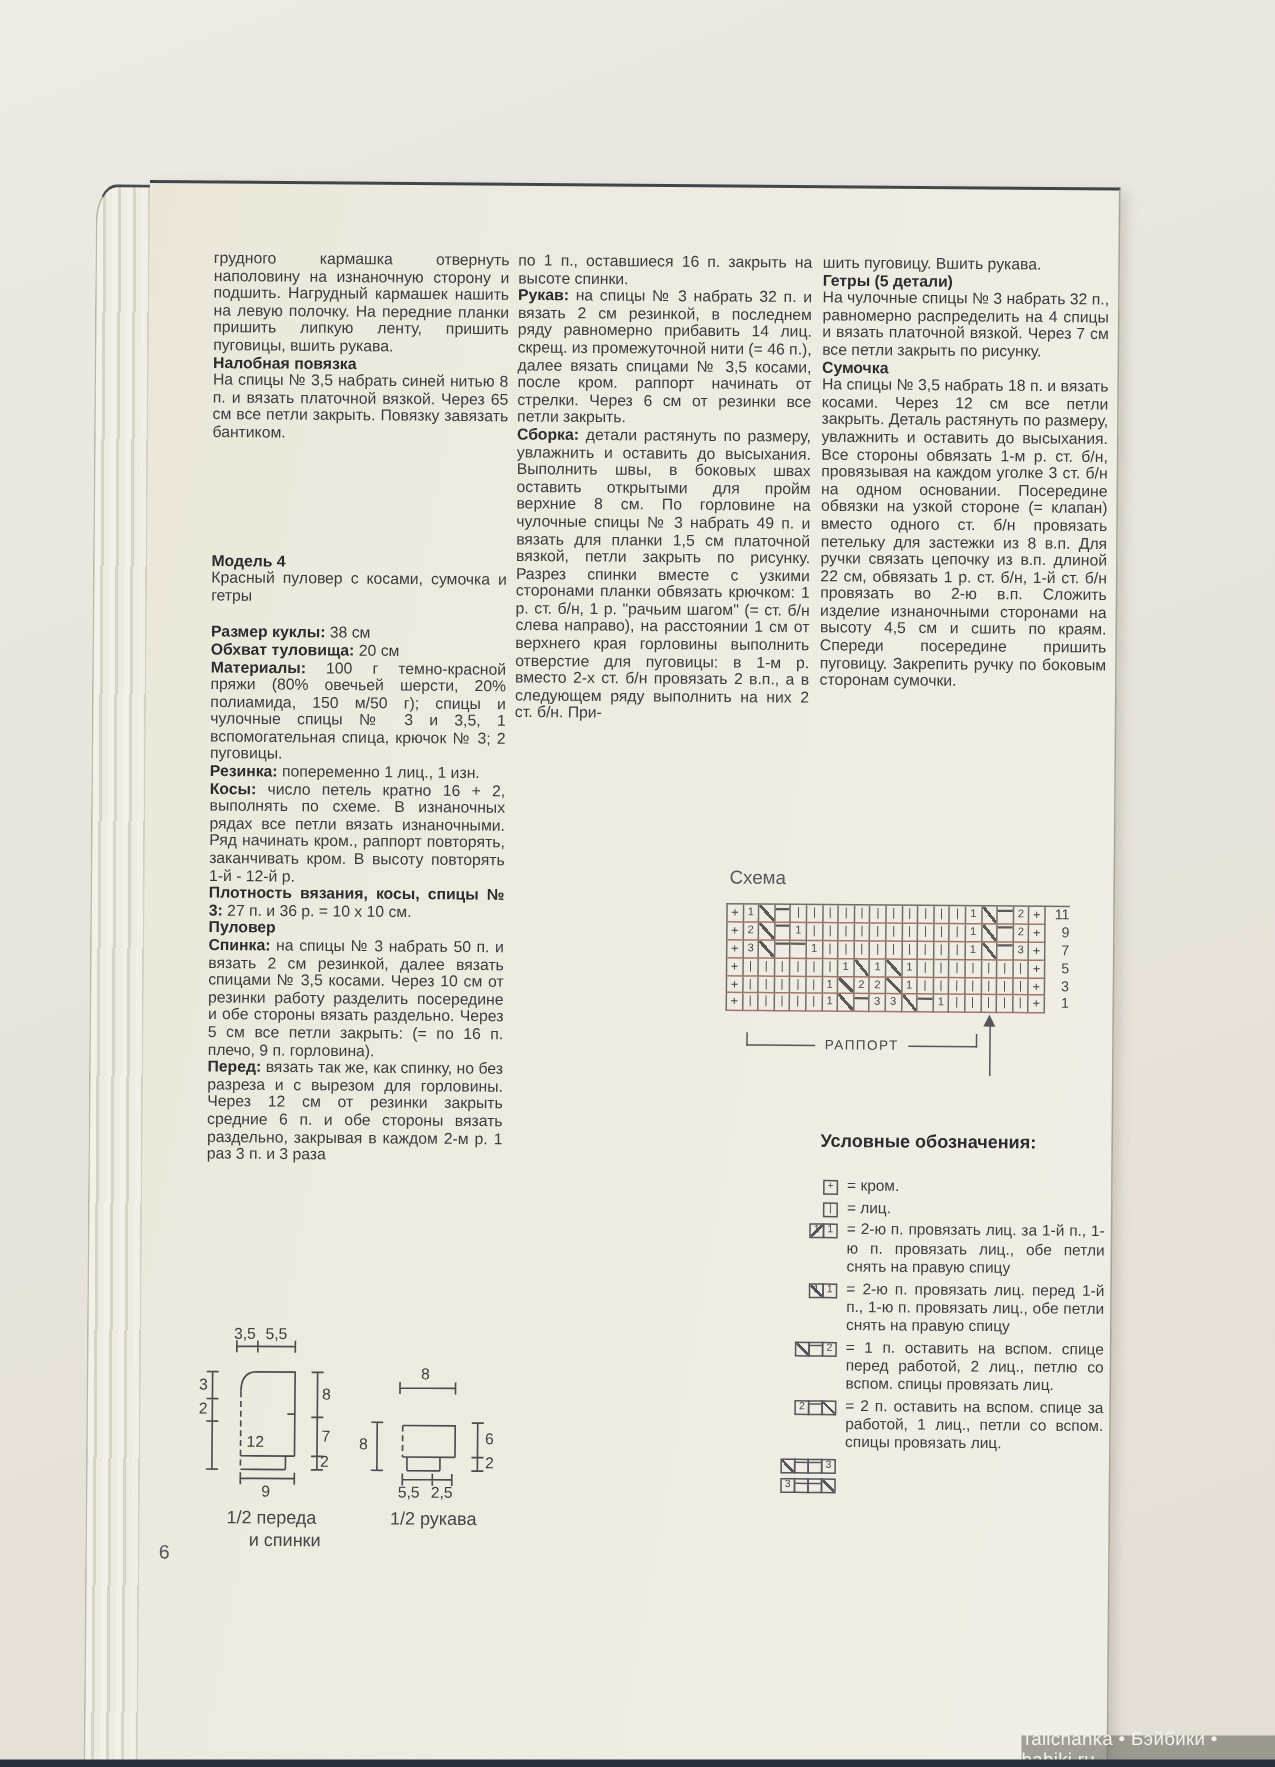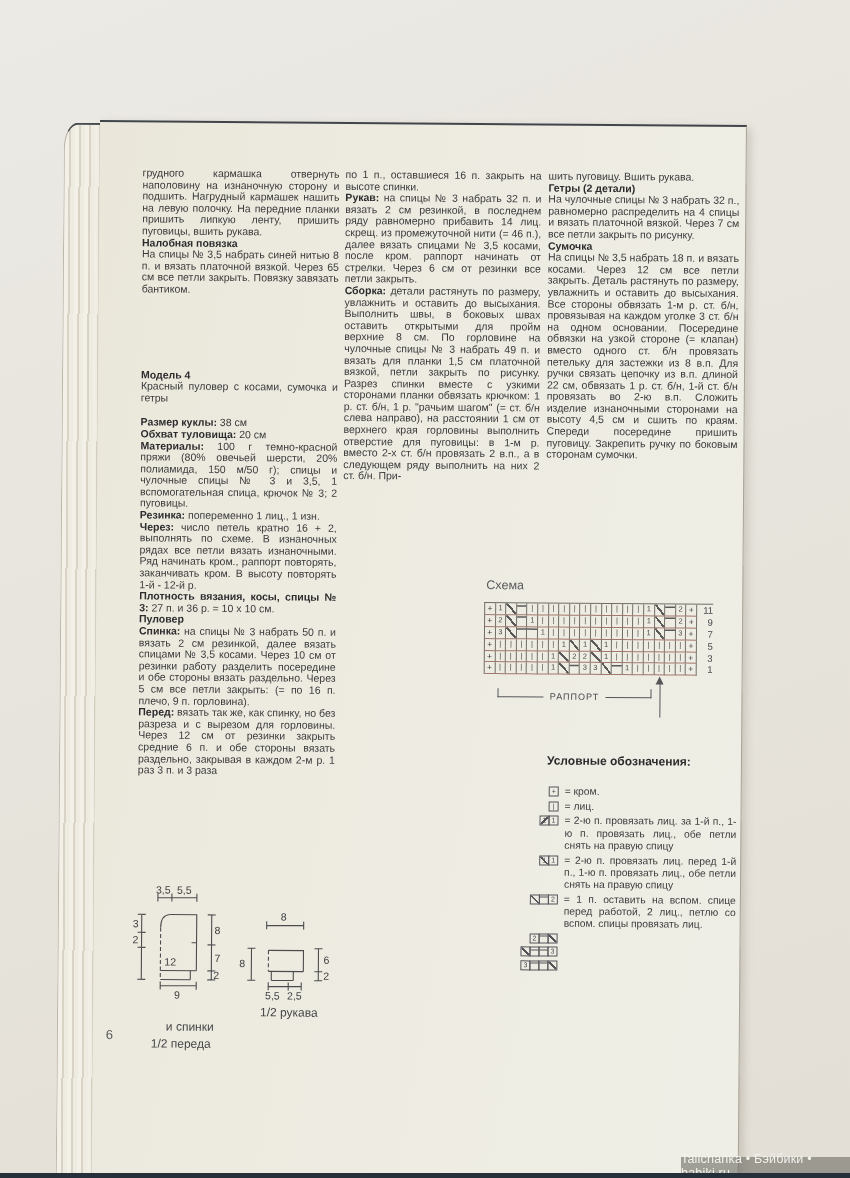--- a/index.html
+++ b/index.html
@@ -106,34 +106,34 @@
   <div class="col col1" id="col1">
       <p>грудного кармашка отвернуть наполовину на изнаночную сторону и подшить. Нагрудный кармашек нашить на левую полочку. На передние планки пришить липкую ленту, пришить пуговицы, вшить рукава.</p>
       <p><b>Налобная повязка</b></p>
       <p>На спицы № 3,5 набрать синей нитью 8 п. и вязать платочной вязкой. Через 65 см все петли закрыть. Повязку завязать бантиком.</p>
       <p class="gap-xl"><b>Модель 4</b></p>
       <p>Красный пуловер с косами, сумочка и гетры</p>
       <p class="gap-md"><b>Размер куклы:</b> 38 см</p>
       <p><b>Обхват туловища:</b> 20 см</p>
       <p><b>Материалы:</b> 100 г темно-красной пряжи (80% овечьей шерсти, 20% полиамида, 150 м/50 г); спицы и чулочные спицы № 3 и 3,5, 1 вспомогательная спица, крючок № 3; 2 пуговицы.</p>
       <p><b>Резинка:</b> попеременно 1 лиц., 1 изн.</p>
-      <p><b>Через:</b> число петель кратно 16 + 2, выполнять по схеме. В изнаночных рядах все петли вязать изнаночными. Ряд начинать кром., раппорт повторять, заканчивать кром. В высоту повторять 1-й - 12-й р.</p>
+      <p><b>Косы:</b> число петель кратно 16 + 2, выполнять по схеме. В изнаночных рядах все петли вязать изнаночными. Ряд начинать кром., раппорт повторять, заканчивать кром. В высоту повторять 1-й - 12-й р.</p>
       <p><b>Плотность вязания, косы, спицы № 3:</b> 27 п. и 36 р. = 10 х 10 см.</p>
       <p><b>Пуловер</b></p>
       <p><b>Спинка:</b> на спицы № 3 набрать 50 п. и вязать 2 см резинкой, далее вязать спицами № 3,5 косами. Через 10 см от резинки работу разделить посередине и обе стороны вязать раздельно. Через 5 см все петли закрыть: (= по 16 п. плечо, 9 п. горловина).</p>
       <p><b>Перед:</b> вязать так же, как спинку, но без разреза и с вырезом для горловины. Через 12 см от резинки закрыть средние 6 п. и обе стороны вязать раздельно, закрывая в каждом 2-м р. 1 раз 3 п. и 3 раза</p>
     </div>
   <div class="col col2" id="col2">
       <p>по 1 п., оставшиеся 16 п. закрыть на высоте спинки.</p>
       <p><b>Рукав:</b> на спицы № 3 набрать 32 п. и вязать 2 см резинкой, в последнем ряду равномерно прибавить 14 лиц. скрещ. из промежуточной нити (= 46 п.), далее вязать спицами № 3,5 косами, после кром. раппорт начинать от стрелки. Через 6 см от резинки все петли закрыть.</p>
       <p><b>Сборка:</b> детали растянуть по размеру, увлажнить и оставить до высыхания. Выполнить швы, в боковых швах оставить открытыми для пройм верхние 8 см. По горловине на чулочные спицы № 3 набрать 49 п. и вязать для планки 1,5 см платочной вязкой, петли закрыть по рисунку. Разрез спинки вместе с узкими сторонами планки обвязать крючком: 1 р. ст. б/н, 1 р. "рачьим шагом" (= ст. б/н слева направо), на расстоянии 1 см от верхнего края горловины выполнить отверстие для пуговицы: в 1-м р. вместо 2-х ст. б/н провязать 2 в.п., а в следующем ряду выполнить на них 2 ст. б/н. При-</p>
     </div>
   <div class="col col3" id="col3">
       <p>шить пуговицу. Вшить рукава.</p>
-      <p><b>Гетры (2 детали)</b></p>
+      <p><b>Гетры (5 детали)</b></p>
       <p>На чулочные спицы № 3 набрать 32 п., равномерно распределить на 4 спицы и вязать платочной вязкой. Через 7 см все петли закрыть по рисунку.</p>
       <p><b>Сумочка</b></p>
       <p>На спицы № 3,5 набрать 18 п. и вязать косами. Через 12 см все петли закрыть. Деталь растянуть по размеру, увлажнить и оставить до высыхания. Все стороны обвязать 1-м р. ст. б/н, провязывая на каждом уголке 3 ст. б/н на одном основании. Посередине обвязки на узкой стороне (= клапан) вместо одного ст. б/н провязать петельку для застежки из 8 в.п. Для ручки связать цепочку из в.п. длиной 22 см, обвязать 1 р. ст. б/н, 1-й ст. б/н провязать во 2-ю в.п. Сложить изделие изнаночными сторонами на высоту 4,5 см и сшить по краям. Спереди посередине пришить пуговицу. Закрепить ручку по боковым сторонам сумочки.</p>
     </div>
 
   <div class="schema">
     <div class="schema-title">Схема</div>
     <div class="schema-grid" id="schemaGrid">
         <span class="scell c-edge">+</span>
         <span class="scell">1</span>
@@ -306,20 +306,21 @@
             <span class="lcell">2</span>
           </span>
           <span class="legend-text">= 1 п. оставить на вспом. спице перед работой, 2 лиц., петлю со вспом. спицы провязать лиц.</span>
         </div>
         <div class="legend-item">
           <span class="legend-sym">
             <span class="lcell">2</span>
             <span class="lcell topline"></span>
             <span class="lcell diag"></span>
           </span>
+          <span class="legend-text">= 2 п. оставить на вспом. спице за работой, 1 лиц., петли со вспом. спицы провязать лиц.</span>
         </div>
         <div class="legend-item">
           <span class="legend-sym">
             <span class="lcell diag"></span>
             <span class="lcell topline"></span>
             <span class="lcell topline"></span>
             <span class="lcell">3</span>
           </span>
         </div>
         <div class="legend-item">
@@ -359,21 +360,21 @@
     </svg>
     <span class="dim" style="left:22px;top:1px;">3,5</span>
     <span class="dim" style="left:43px;top:1px;">5,5</span>
     <span class="dim" style="left:-1px;top:35px;">3</span>
     <span class="dim" style="left:-1px;top:51px;">2</span>
     <span class="dim" style="left:-7px;top:73px;margin-left:38px;">12</span>
     <span class="dim" style="left:81px;top:41px;">8</span>
     <span class="dim" style="left:81px;top:69px;">7</span>
     <span class="dim" style="left:80px;top:86px;">2</span>
     <span class="dim" style="left:41px;top:106px;">9</span>
-    <span class="dcap" style="left:18px;top:122px;margin-top:32px;">1/2 переда</span>
+    <span class="dcap" style="left:18px;top:122px;">1/2 переда</span>
     <span class="dcap" style="left:21px;top:137px;padding-left:12px;">и спинки</span>
     <span class="dim" style="left:147px;top:27px;">8</span>
     <span class="dim" style="left:106px;top:74px;">8</span>
     <span class="dim" style="left:190px;top:70px;">6</span>
     <span class="dim" style="left:190px;top:86px;">2</span>
     <span class="dim" style="left:132px;top:106px;">5,5</span>
     <span class="dim" style="left:154px;top:106px;">2,5</span>
     <span class="dcap" style="left:127px;top:122px;">1/2 рукава</span>
   </div>
 

